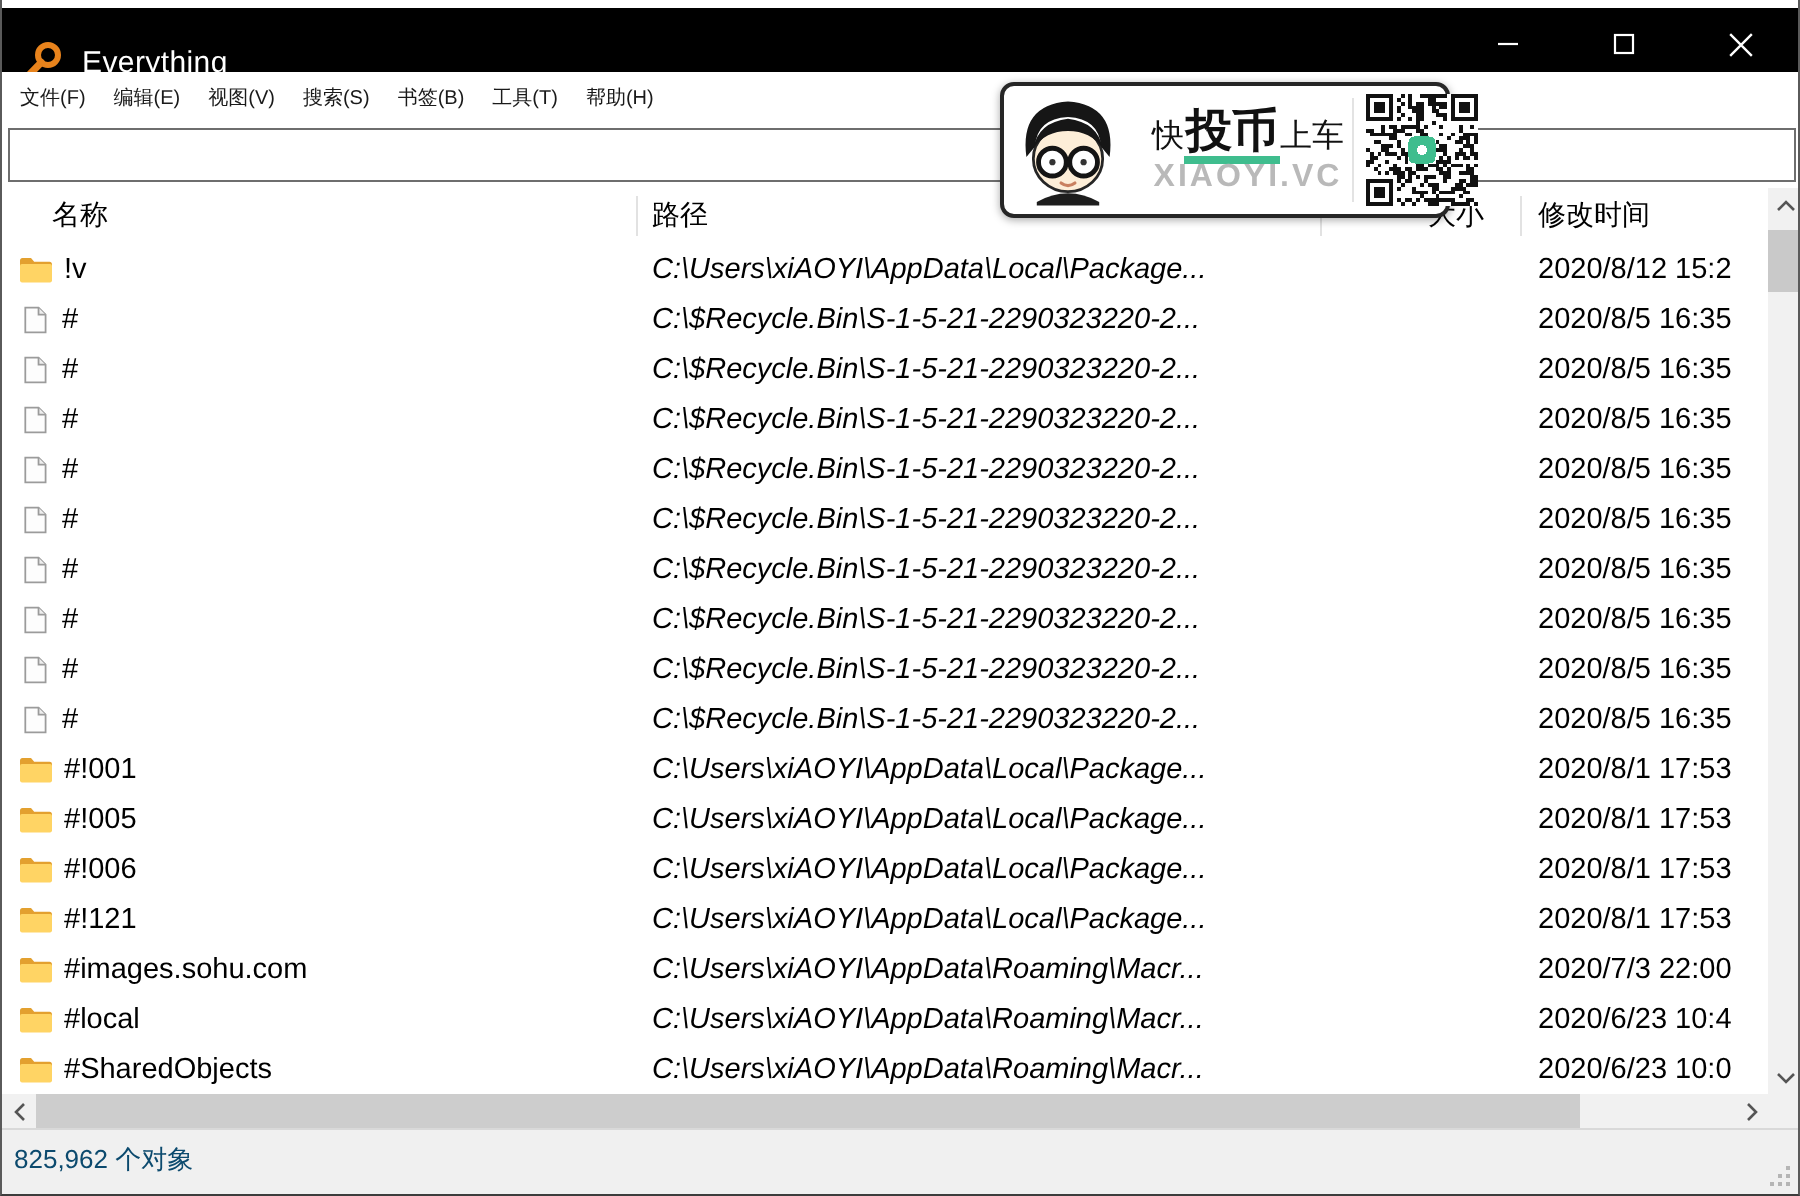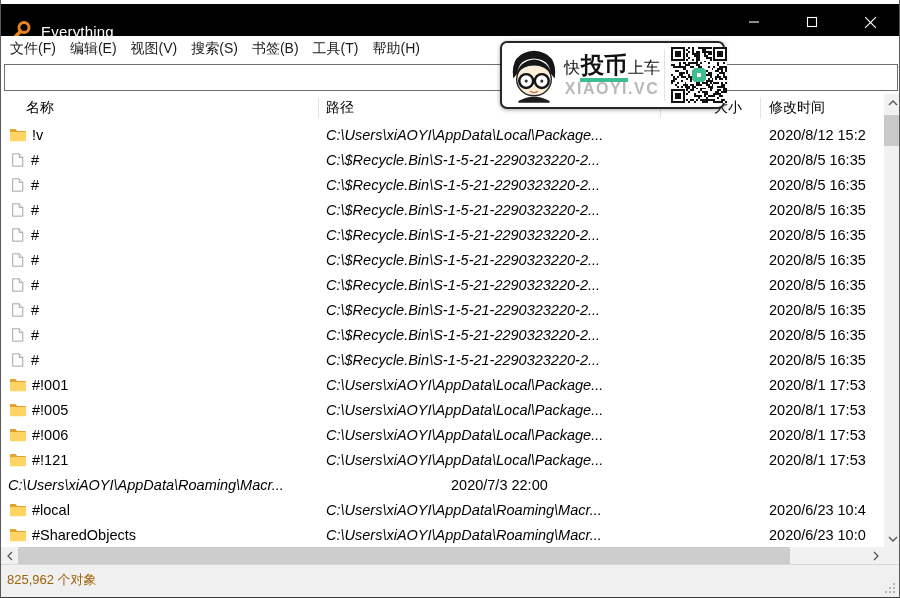--- a/index.html
+++ b/index.html
@@ -9,21 +9,21 @@
 
   
   .titlebar { position:absolute; top:4px; left:0; right:0; height:36px; background:#000000; display:flex; align-items:flex-end; }
   .app-icon { margin-left:11px; width:20px; height:20px; flex:0 0 auto; }
   .title { color:#ffffff; font-size:15px; margin-left:9px; letter-spacing:.2px; }
   .win-buttons { margin-left:auto; display:flex; height:100%; }
   .win-btn { width:58px; height:36px; background:transparent; border:none; display:flex; align-items:center; justify-content:center; cursor:pointer; }
 
   
   .menubar { position:absolute; top:36px; left:0; right:0; height:26px; background:#ffffff; display:flex; align-items:center; padding-left:2px; }
-  .menu-item { font-size:14px; color:#1a1a1a; padding:3px 7px; cursor:default; white-space:nowrap; }
+  .menu-item { font-size:10px; color:#1a1a1a; padding:3px 7px; cursor:default; white-space:nowrap; }
 
   
   .search-wrap { position:absolute; top:62px; left:0; right:0; height:32px; background:#fff; }
   .search-input { position:absolute; left:3px; top:2px; width:894px; height:27px; border:1px solid #6e6e6e; background:#fff; font-size:15px; padding:0 6px; outline:none; font-family:inherit; }
 
   
   .lheader { position:absolute; top:94px; left:0; width:883px; height:28px; background:#fff; display:flex; align-items:center; font-size:14px; color:#000; }
   .hcell { height:20px; display:flex; align-items:center; }
   .h-name { width:318px; padding-left:25px; border-right:1px solid #e2e2e2; }
   .h-path { width:342px; padding-left:7px; border-right:1px solid #e2e2e2; }
@@ -45,27 +45,27 @@
   .vs-up { position:absolute; top:0; left:0; width:17px; height:17px; display:flex; align-items:center; justify-content:center; }
   .vs-down { position:absolute; bottom:0; left:0; width:17px; height:17px; display:flex; align-items:center; justify-content:center; }
   .vs-thumb { position:absolute; top:21px; left:0; width:17px; height:31px; background:#c9c9c9; }
   .hscroll { position:absolute; left:0; top:547px; width:883px; height:17px; background:#f1f1f1; }
   .hs-left { position:absolute; left:0; top:0; width:17px; height:17px; display:flex; align-items:center; justify-content:center; }
   .hs-right { position:absolute; right:0; top:0; width:17px; height:17px; display:flex; align-items:center; justify-content:center; }
   .hs-thumb { position:absolute; left:17px; top:0; width:772px; height:17px; background:#cdcdcd; }
   .corner { position:absolute; left:883px; top:547px; width:17px; height:17px; background:#f1f1f1; }
 
   
-  .statusbar { position:absolute; left:0; top:564px; width:100%; height:33px; background:#f0f0f0; border-top:1px solid #d9d9d9; font-size:13px; color:#a16207; padding:6px 0 0 6px; }
+  .statusbar { position:absolute; left:0; top:564px; width:100%; height:33px; background:#f0f0f0; border-top:1px solid #d9d9d9; font-size:13px; color:#0c4a6e; padding:6px 0 0 6px; }
   .grip { position:absolute; right:3px; bottom:3px; }
 
   
   .watermark { position:absolute; left:499px; top:41px; width:225px; height:68px; background:#ffffff; border:2px solid #262626; border-radius:7px; box-shadow:0 1px 4px rgba(0,0,0,.35); z-index:20; display:flex; align-items:center; padding:4px 6px; }
   .wm-avatar { width:52px; height:56px; flex:0 0 auto; }
-  .wm-text { flex:1; text-align:center; line-height:1.15; margin-left:4px; }
+  .wm-text { flex:1; text-align:center; line-height:1.15; margin-left:16px; }
   .wm-line1 { font-size:16px; color:#111; white-space:nowrap; }
   .wm-em { font-size:23px; font-weight:bold; border-bottom:4px solid #3fbd8e; padding:0 1px; }
   .wm-site { font-size:16px; color:#b9b9b9; letter-spacing:1.5px; font-weight:bold; margin-top:2px; }
   .wm-div { width:1px; height:52px; background:#e3e3e3; margin:0 6px 0 4px; flex:0 0 auto; }
   .wm-qr { width:56px; height:56px; flex:0 0 auto; }
 </style>
 </head>
 <body>
 
 <div class="window">
@@ -279,20 +279,27 @@
     <path d="M1 3.2 c0-.7.5-1.2 1.2-1.2 h4.3 l1.6 1.9 h7.7 c.7 0 1.2.5 1.2 1.2 v1 H1 Z" fill="#e3a02f"></path>
     <rect x="1" y="5" width="16" height="9.2" rx="0.9" fill="#ffd464"></rect>
   </svg>
 <span class="nm">#!121</span>
         </div>
         <div class="c-path">C:\Users\xiAOYI\AppData\Local\Package...</div>
         <div class="c-size"></div>
         <div class="c-mod">2020/8/1 17:53</div>
       </div>
       <div class="row">
+        <div class="c-name">
+  <svg class="ficon" viewBox="0 0 17 15">
+    <path d="M1 3.2 c0-.7.5-1.2 1.2-1.2 h4.3 l1.6 1.9 h7.7 c.7 0 1.2.5 1.2 1.2 v1 H1 Z" fill="#e3a02f"></path>
+    <rect x="1" y="5" width="16" height="9.2" rx="0.9" fill="#ffd464"></rect>
+  </svg>
+<span class="nm">#images.sohu.com</span>
+        </div>
         <div class="c-path">C:\Users\xiAOYI\AppData\Roaming\Macr...</div>
         <div class="c-size"></div>
         <div class="c-mod">2020/7/3 22:00</div>
       </div>
       <div class="row">
         <div class="c-name">
   <svg class="ficon" viewBox="0 0 17 15">
     <path d="M1 3.2 c0-.7.5-1.2 1.2-1.2 h4.3 l1.6 1.9 h7.7 c.7 0 1.2.5 1.2 1.2 v1 H1 Z" fill="#e3a02f"></path>
     <rect x="1" y="5" width="16" height="9.2" rx="0.9" fill="#ffd464"></rect>
   </svg>

